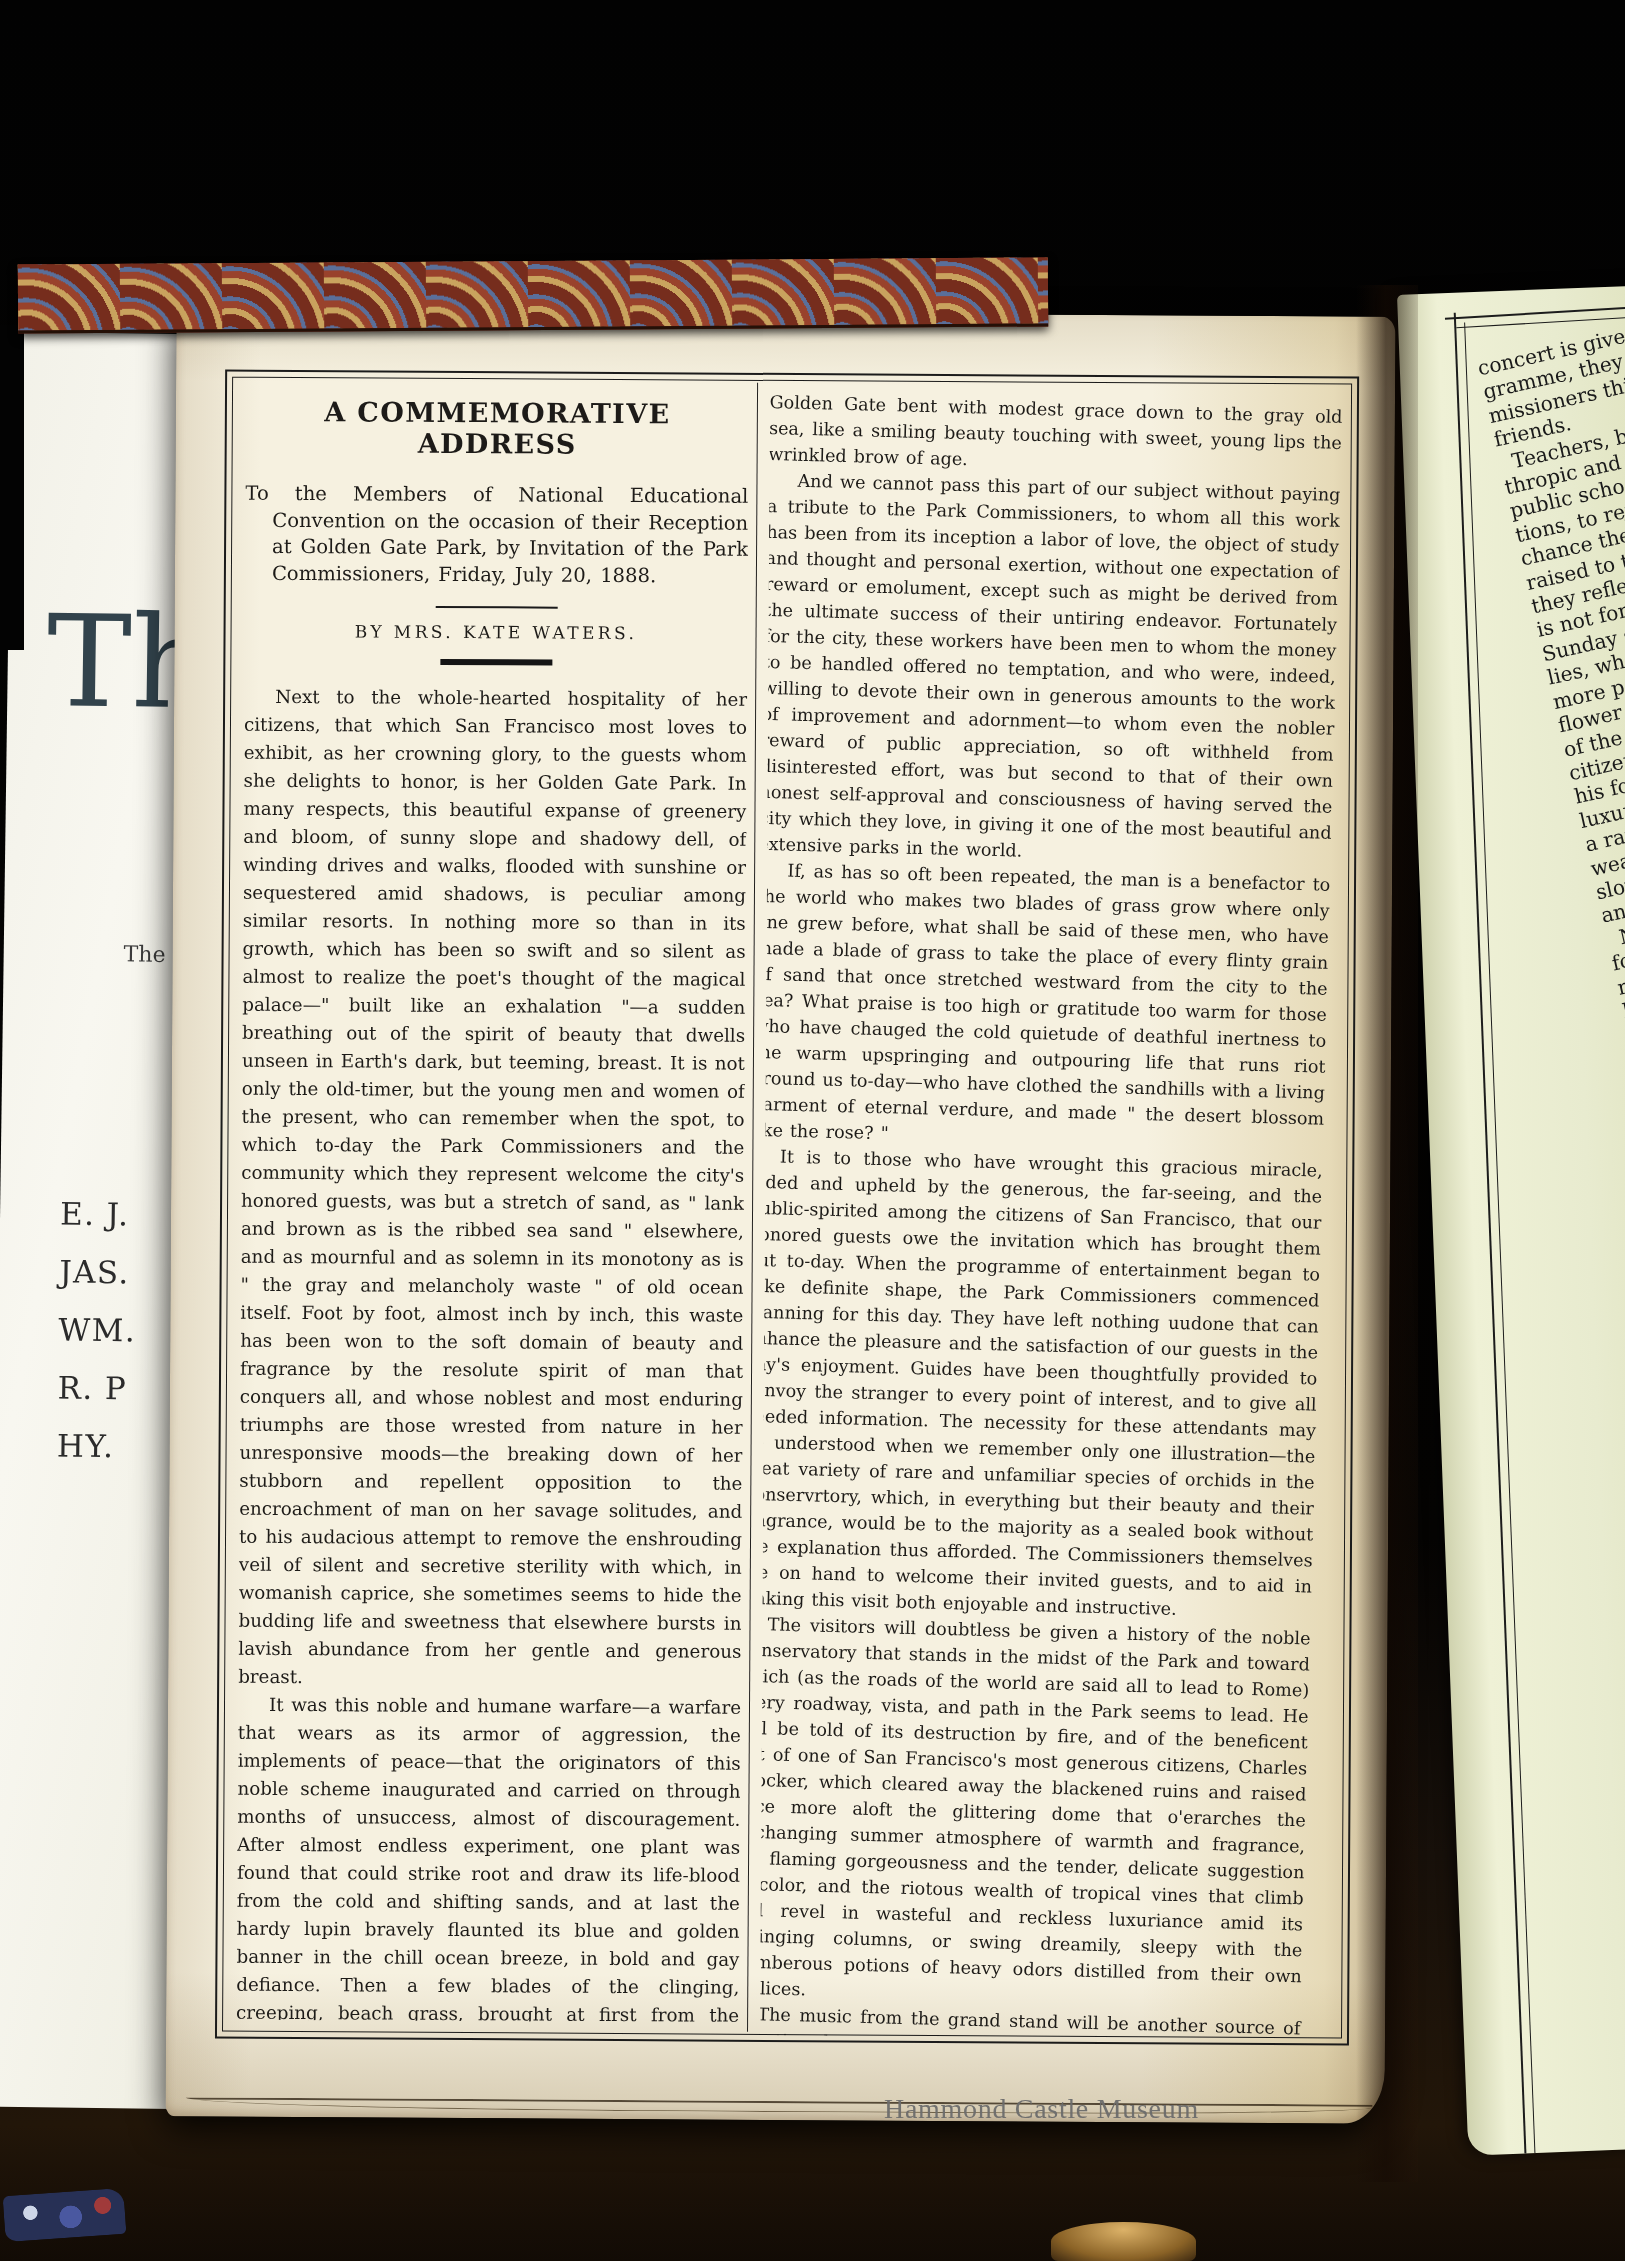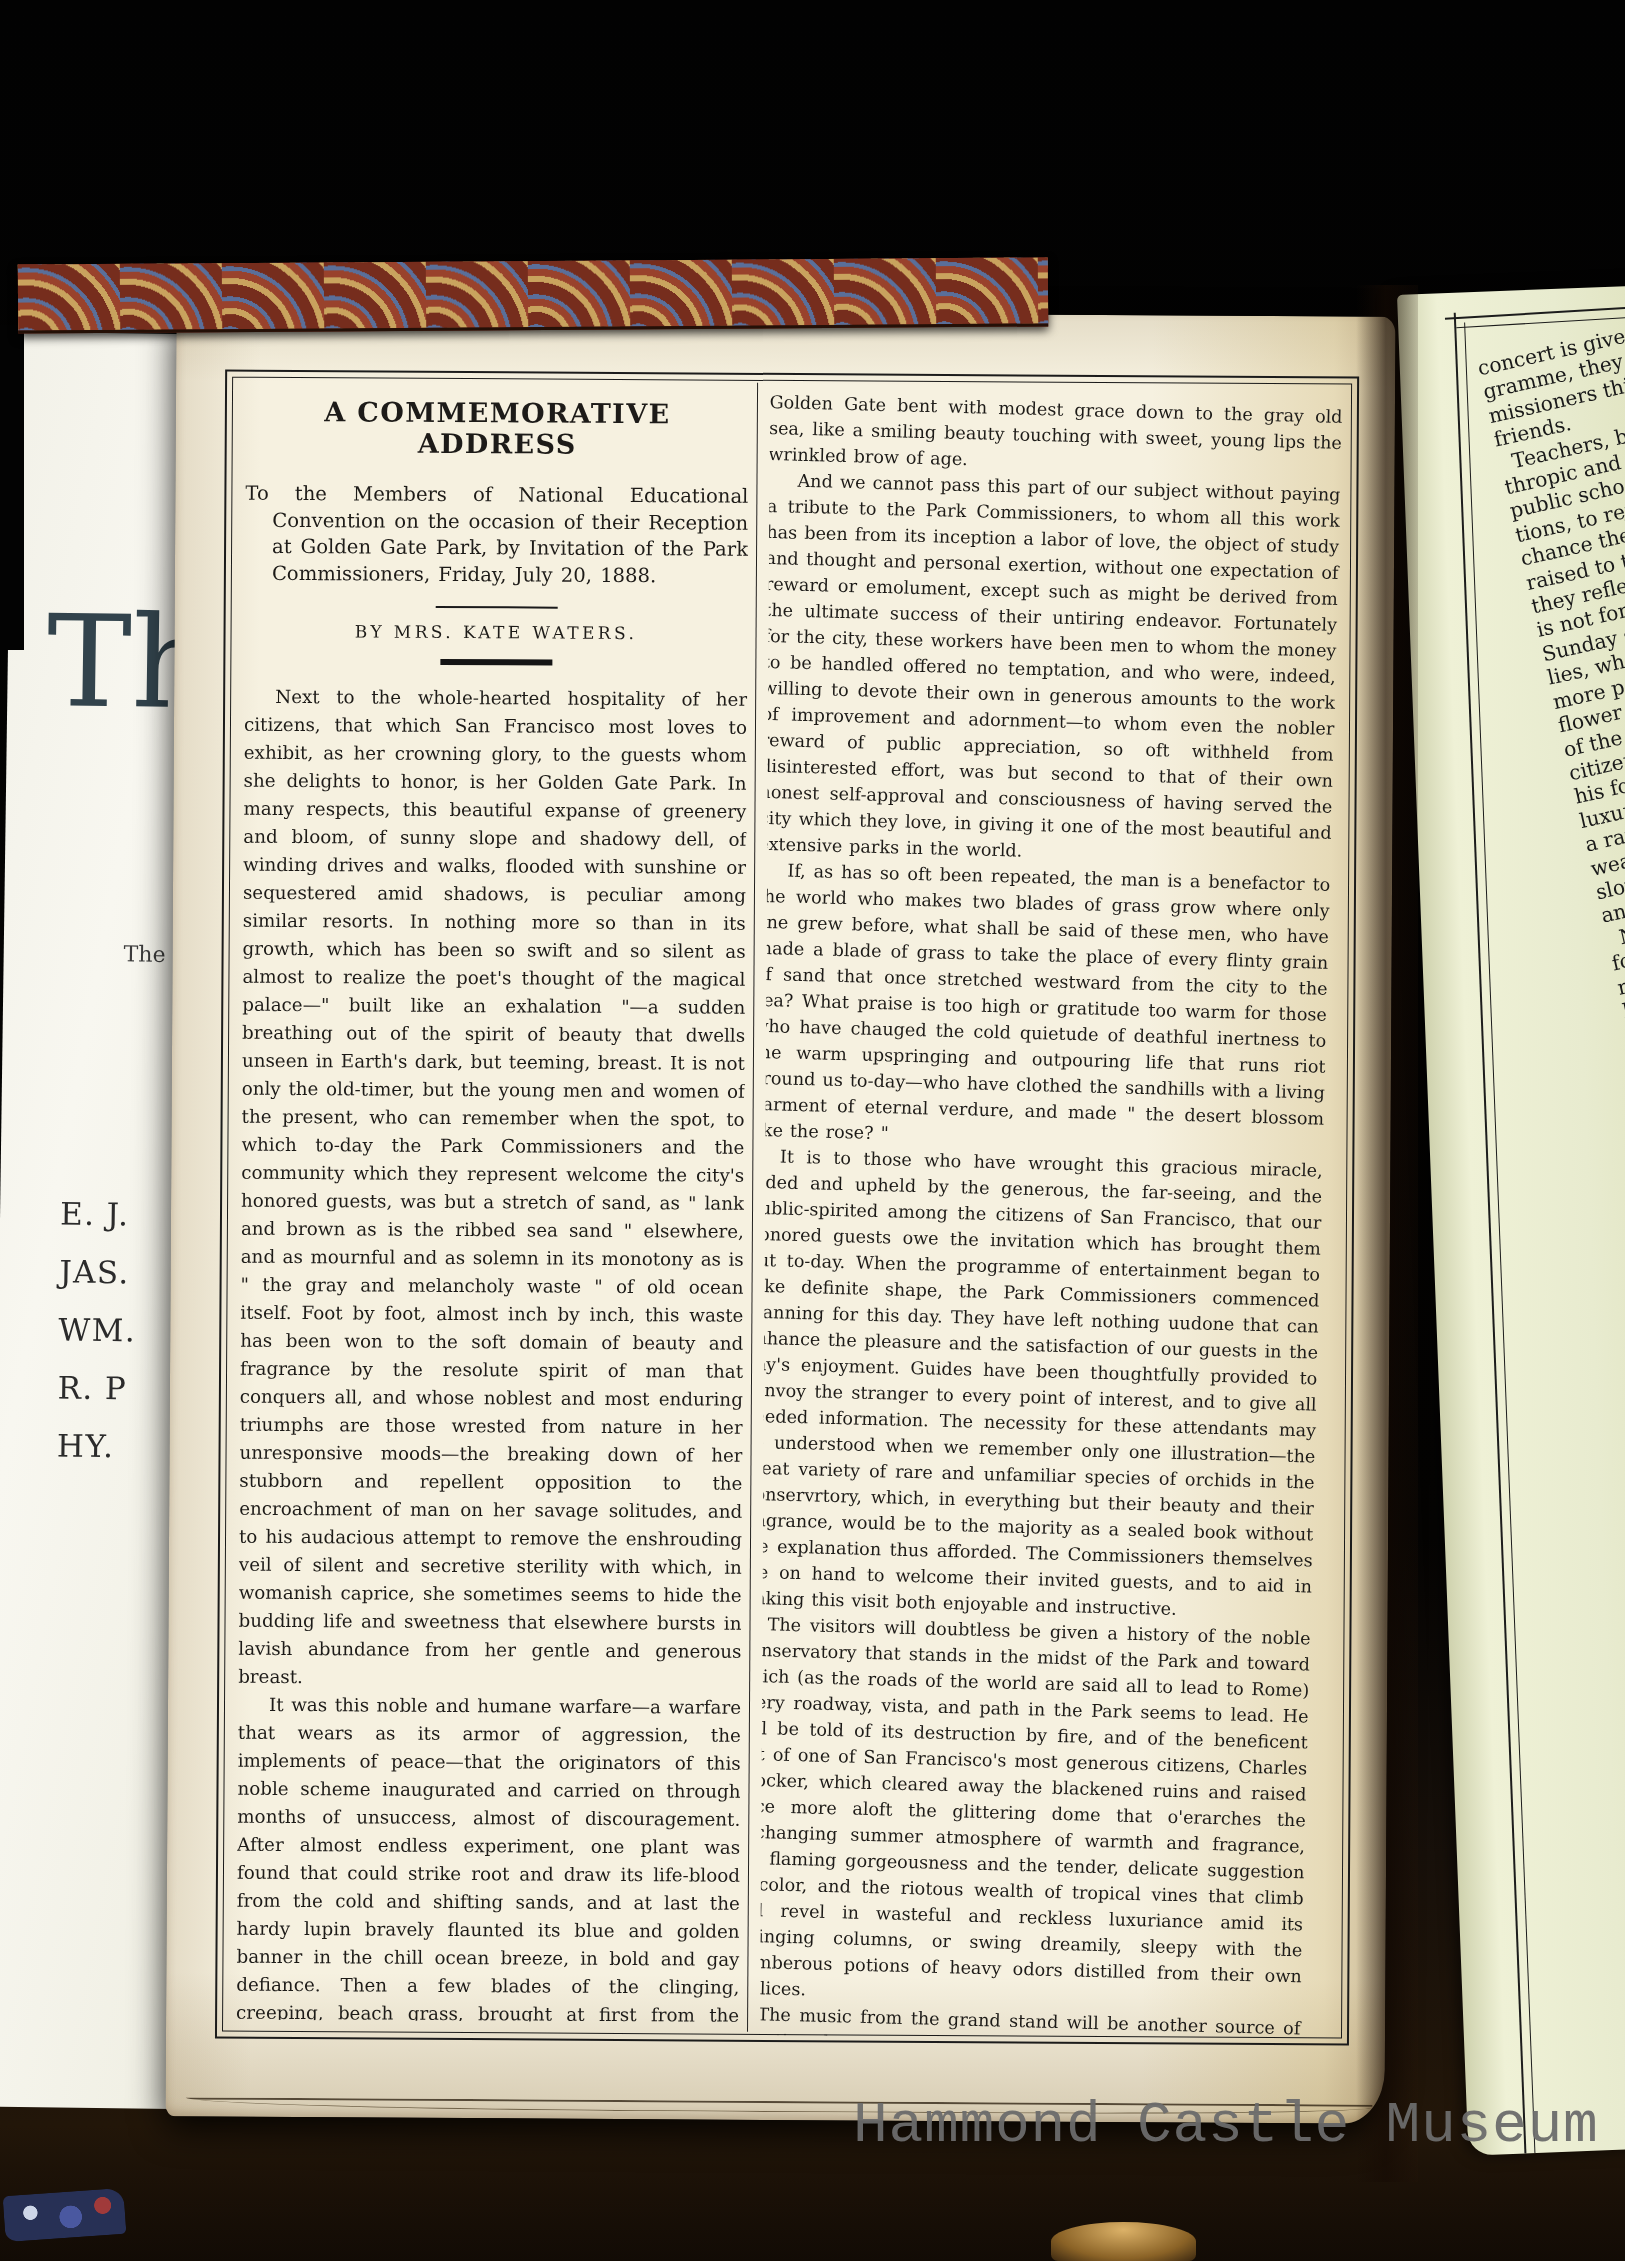--- a/index.html
+++ b/index.html
@@ -72,22 +72,22 @@
     background:
       radial-gradient(circle at 22% 40%, #cdd6e8 0 6.8px, rgba(0,0,0,0) 7.5px),
       radial-gradient(circle at 55% 55%, #4a58a0 0 11px, rgba(0,0,0,0) 11.5px),
       radial-gradient(circle at 82% 35%, #a03a3a 0 8.1px, rgba(0,0,0,0) 8.8px),
       #273055;
     border-radius:6.8px 17.6px 5.4px 12.2px;}
   .gold-frag{position:absolute;left:1051px;top:2222px;width:145px;height:39px;z-index:4;
     background:radial-gradient(ellipse at 50% 20%, #dcb268, #8a6226 65%, #3a2710);
     border-radius:50% 50% 6.8px 6.8px;}
   
-  .watermark{position:absolute;left:853px;top:2093px;z-index:9;
-    font-family:Liberation Mono, monospace;font-size:58px;color:rgba(108,108,108,.95);
+  .watermark{position:absolute;left:884px;top:2093px;z-index:9;
+    font-family:Liberation Serif, serif;font-size:28px;color:rgba(108,108,108,.95);
     letter-spacing:0.7px;white-space:nowrap;}
 </style>
 </head>
 <body>
 
 <div id="photo">
 
   <div class="under-page">
     <div class="big-frag">Th</div>
     <div class="small-frag">The w</div>

